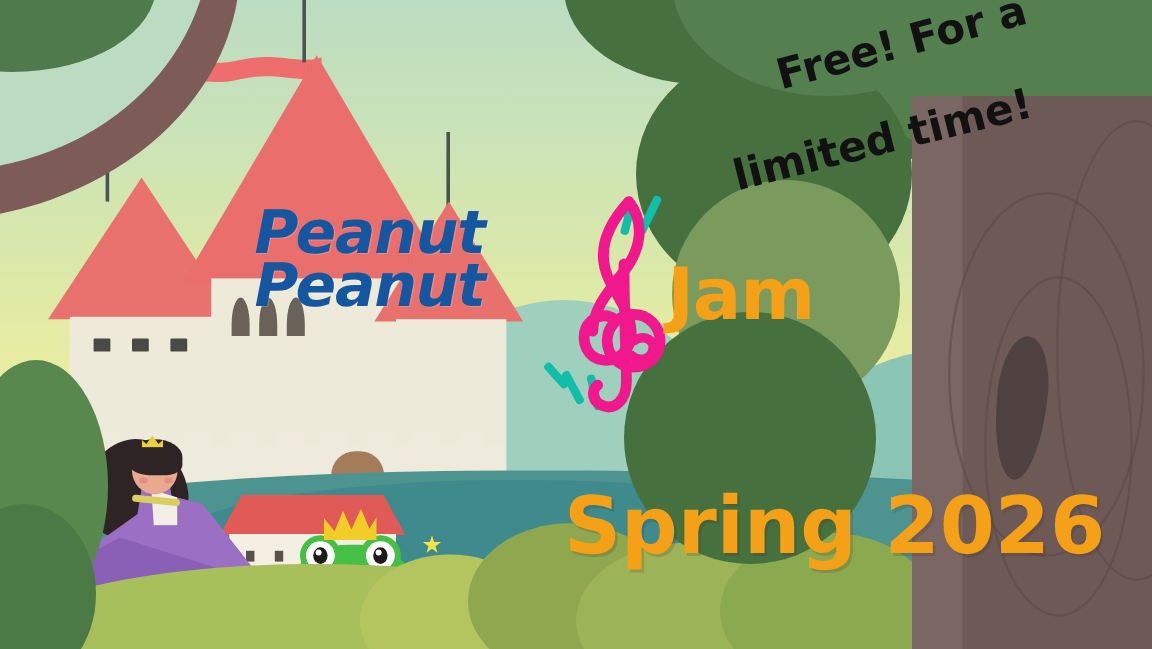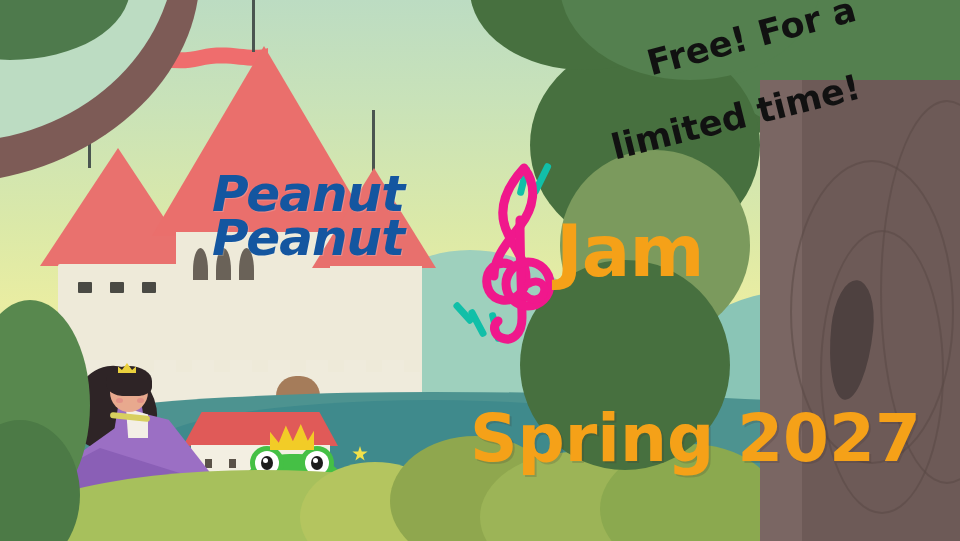--- a/index.html
+++ b/index.html
@@ -318,21 +318,21 @@
     position: absolute;
     background: #11bfa8;
     border-radius: 3px;
   }
 
   #jam-block { position: absolute; left: 556px; top: 222px; }
   #jam {
     color: #f5a118;
     font-family: "DejaVu Sans", sans-serif;
     font-weight: bold;
-    font-size: 72px;
+    font-size: 60px;
     line-height: 0.82;
     letter-spacing: -1px;
   }
   #sessions {
     color: #f4646e;
     font-family: "DejaVu Sans", sans-serif;
     font-weight: bold;
     font-size: 31px;
     letter-spacing: 7px;
     margin-top: -2px;
@@ -553,15 +553,15 @@
     <path d="M60 124 C 70 118, 78 124, 76 132 C 74 140, 64 142, 58 136" fill="none" stroke="#f0188c" stroke-width="8" stroke-linecap="round"></path>
   </svg>
 
   <div id="jam-block">
     <div id="jam">Jam</div>
   </div>
 
   <div id="free-line1">Free! For a</div>
   <div id="free-line2">limited time!</div>
 
-  <div id="spring">Spring 2027</div>
+  <div id="spring">Spring 2026</div>
 
 </div>
 
 </body></html>

